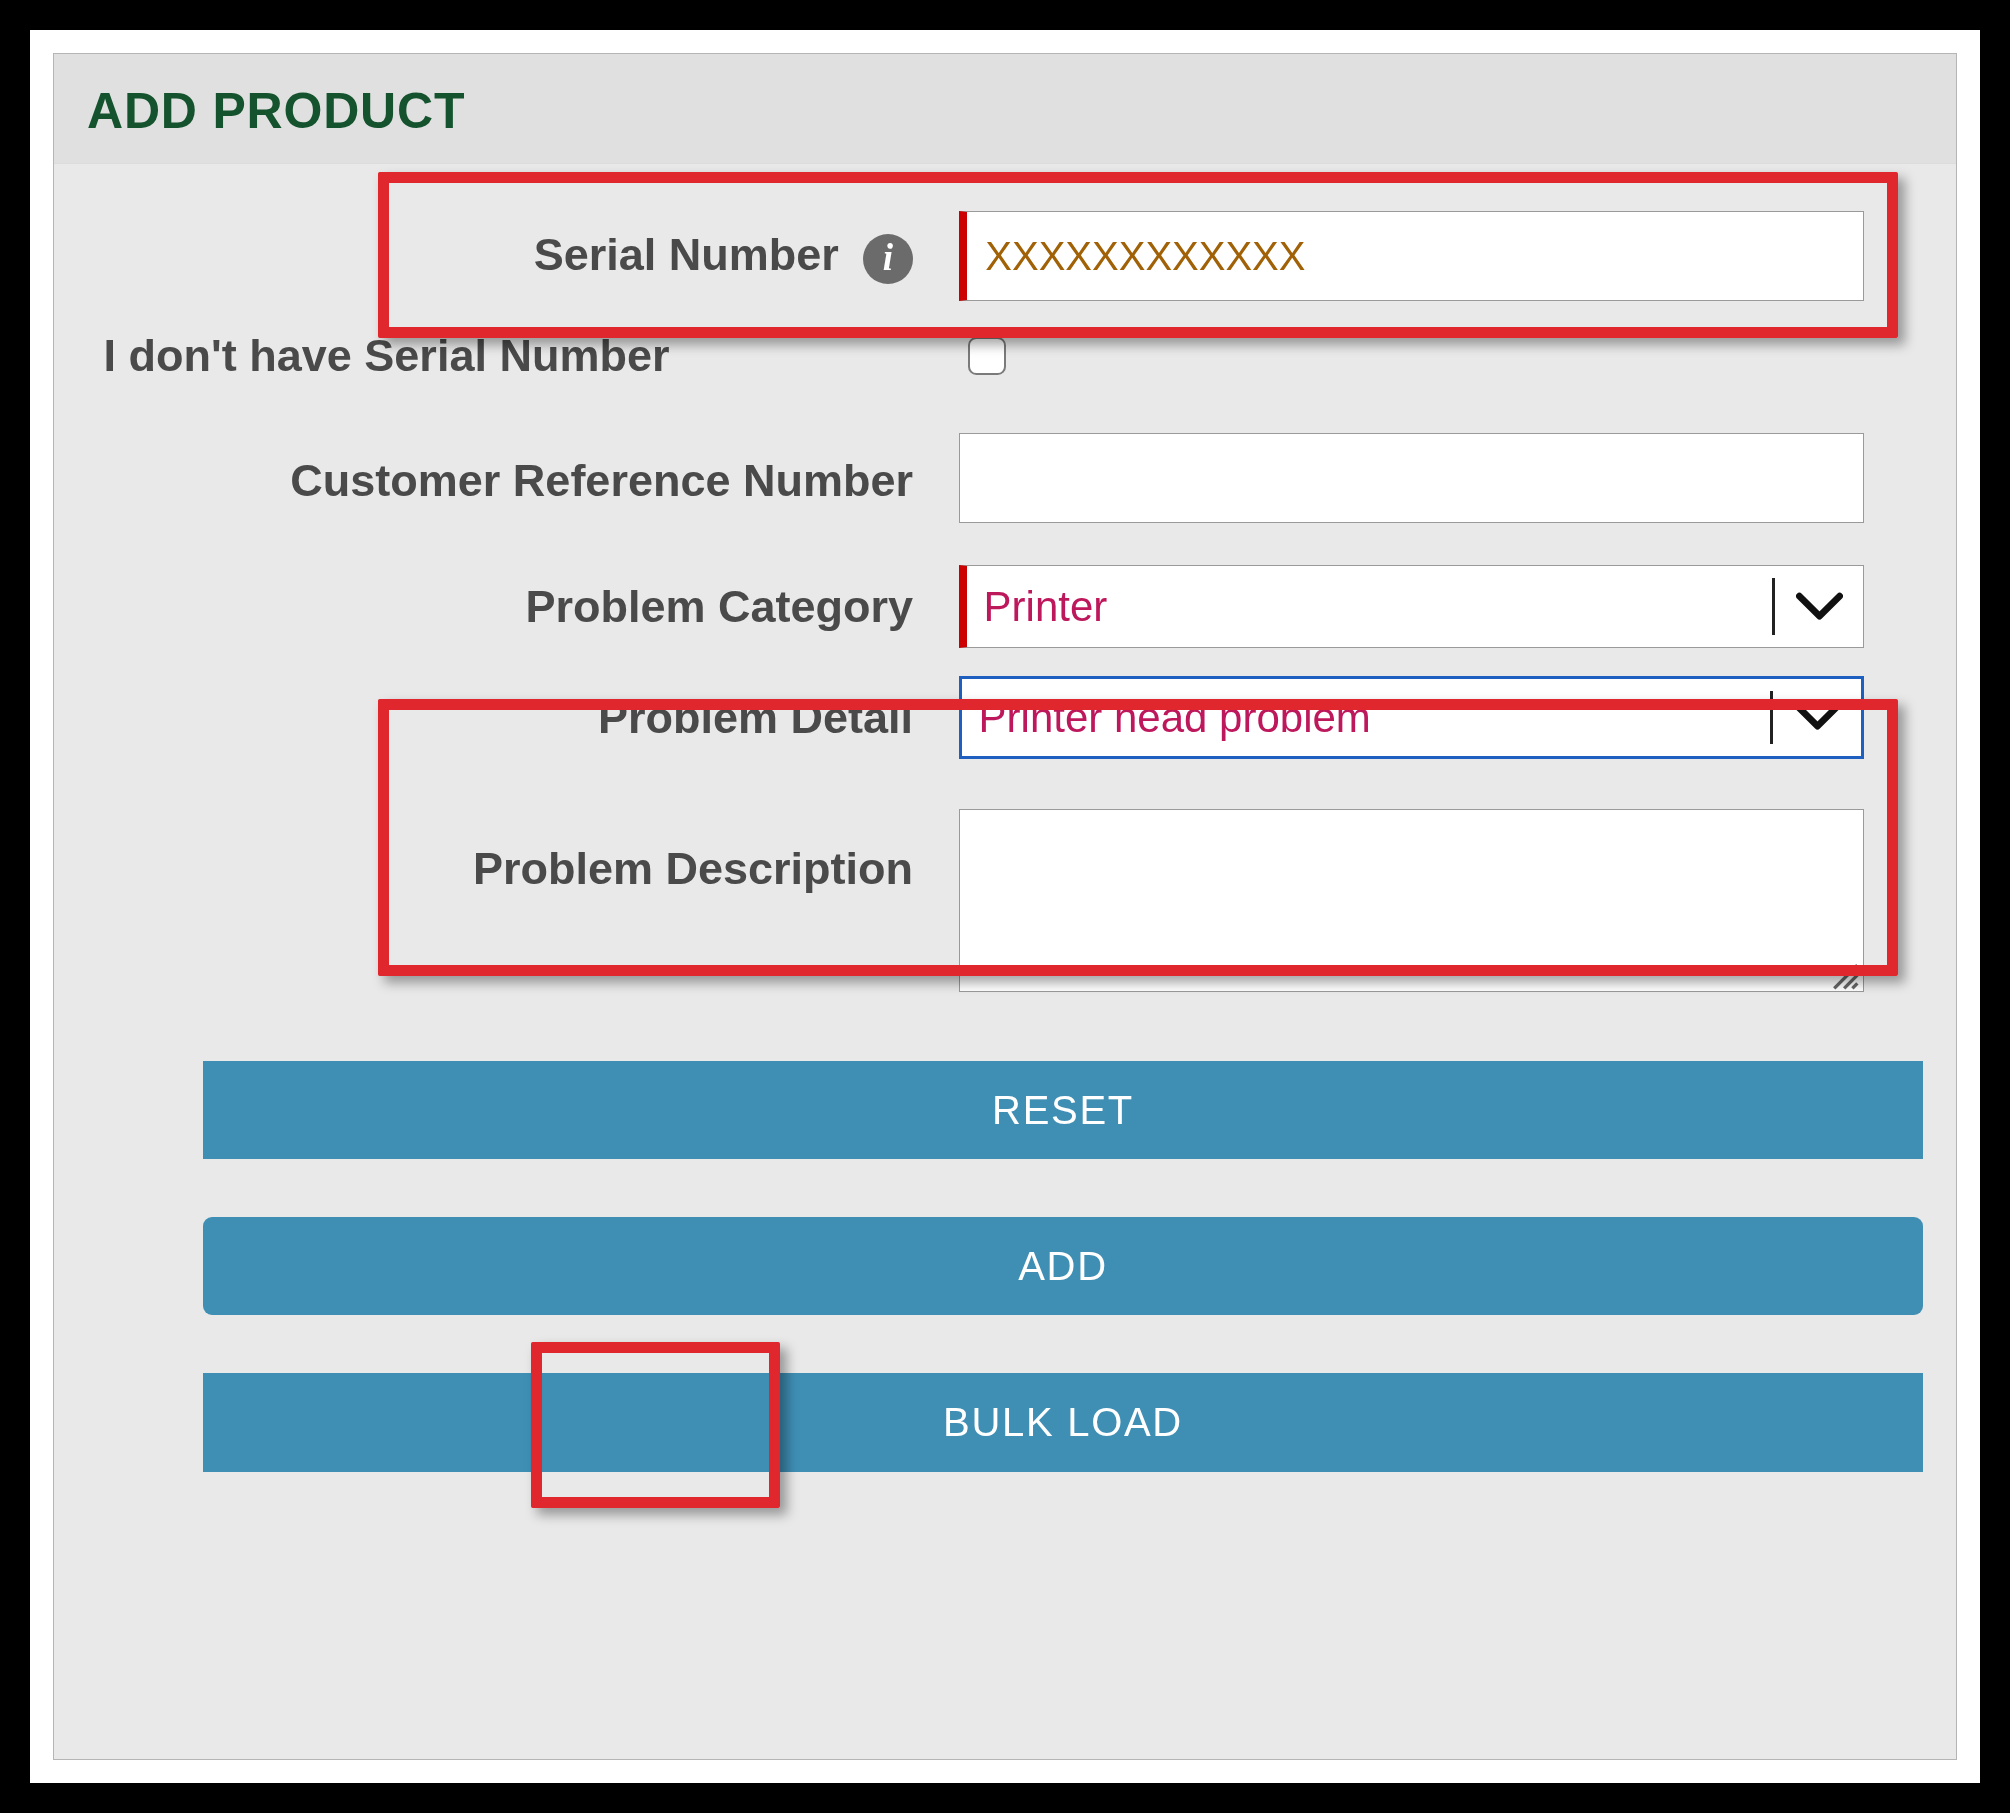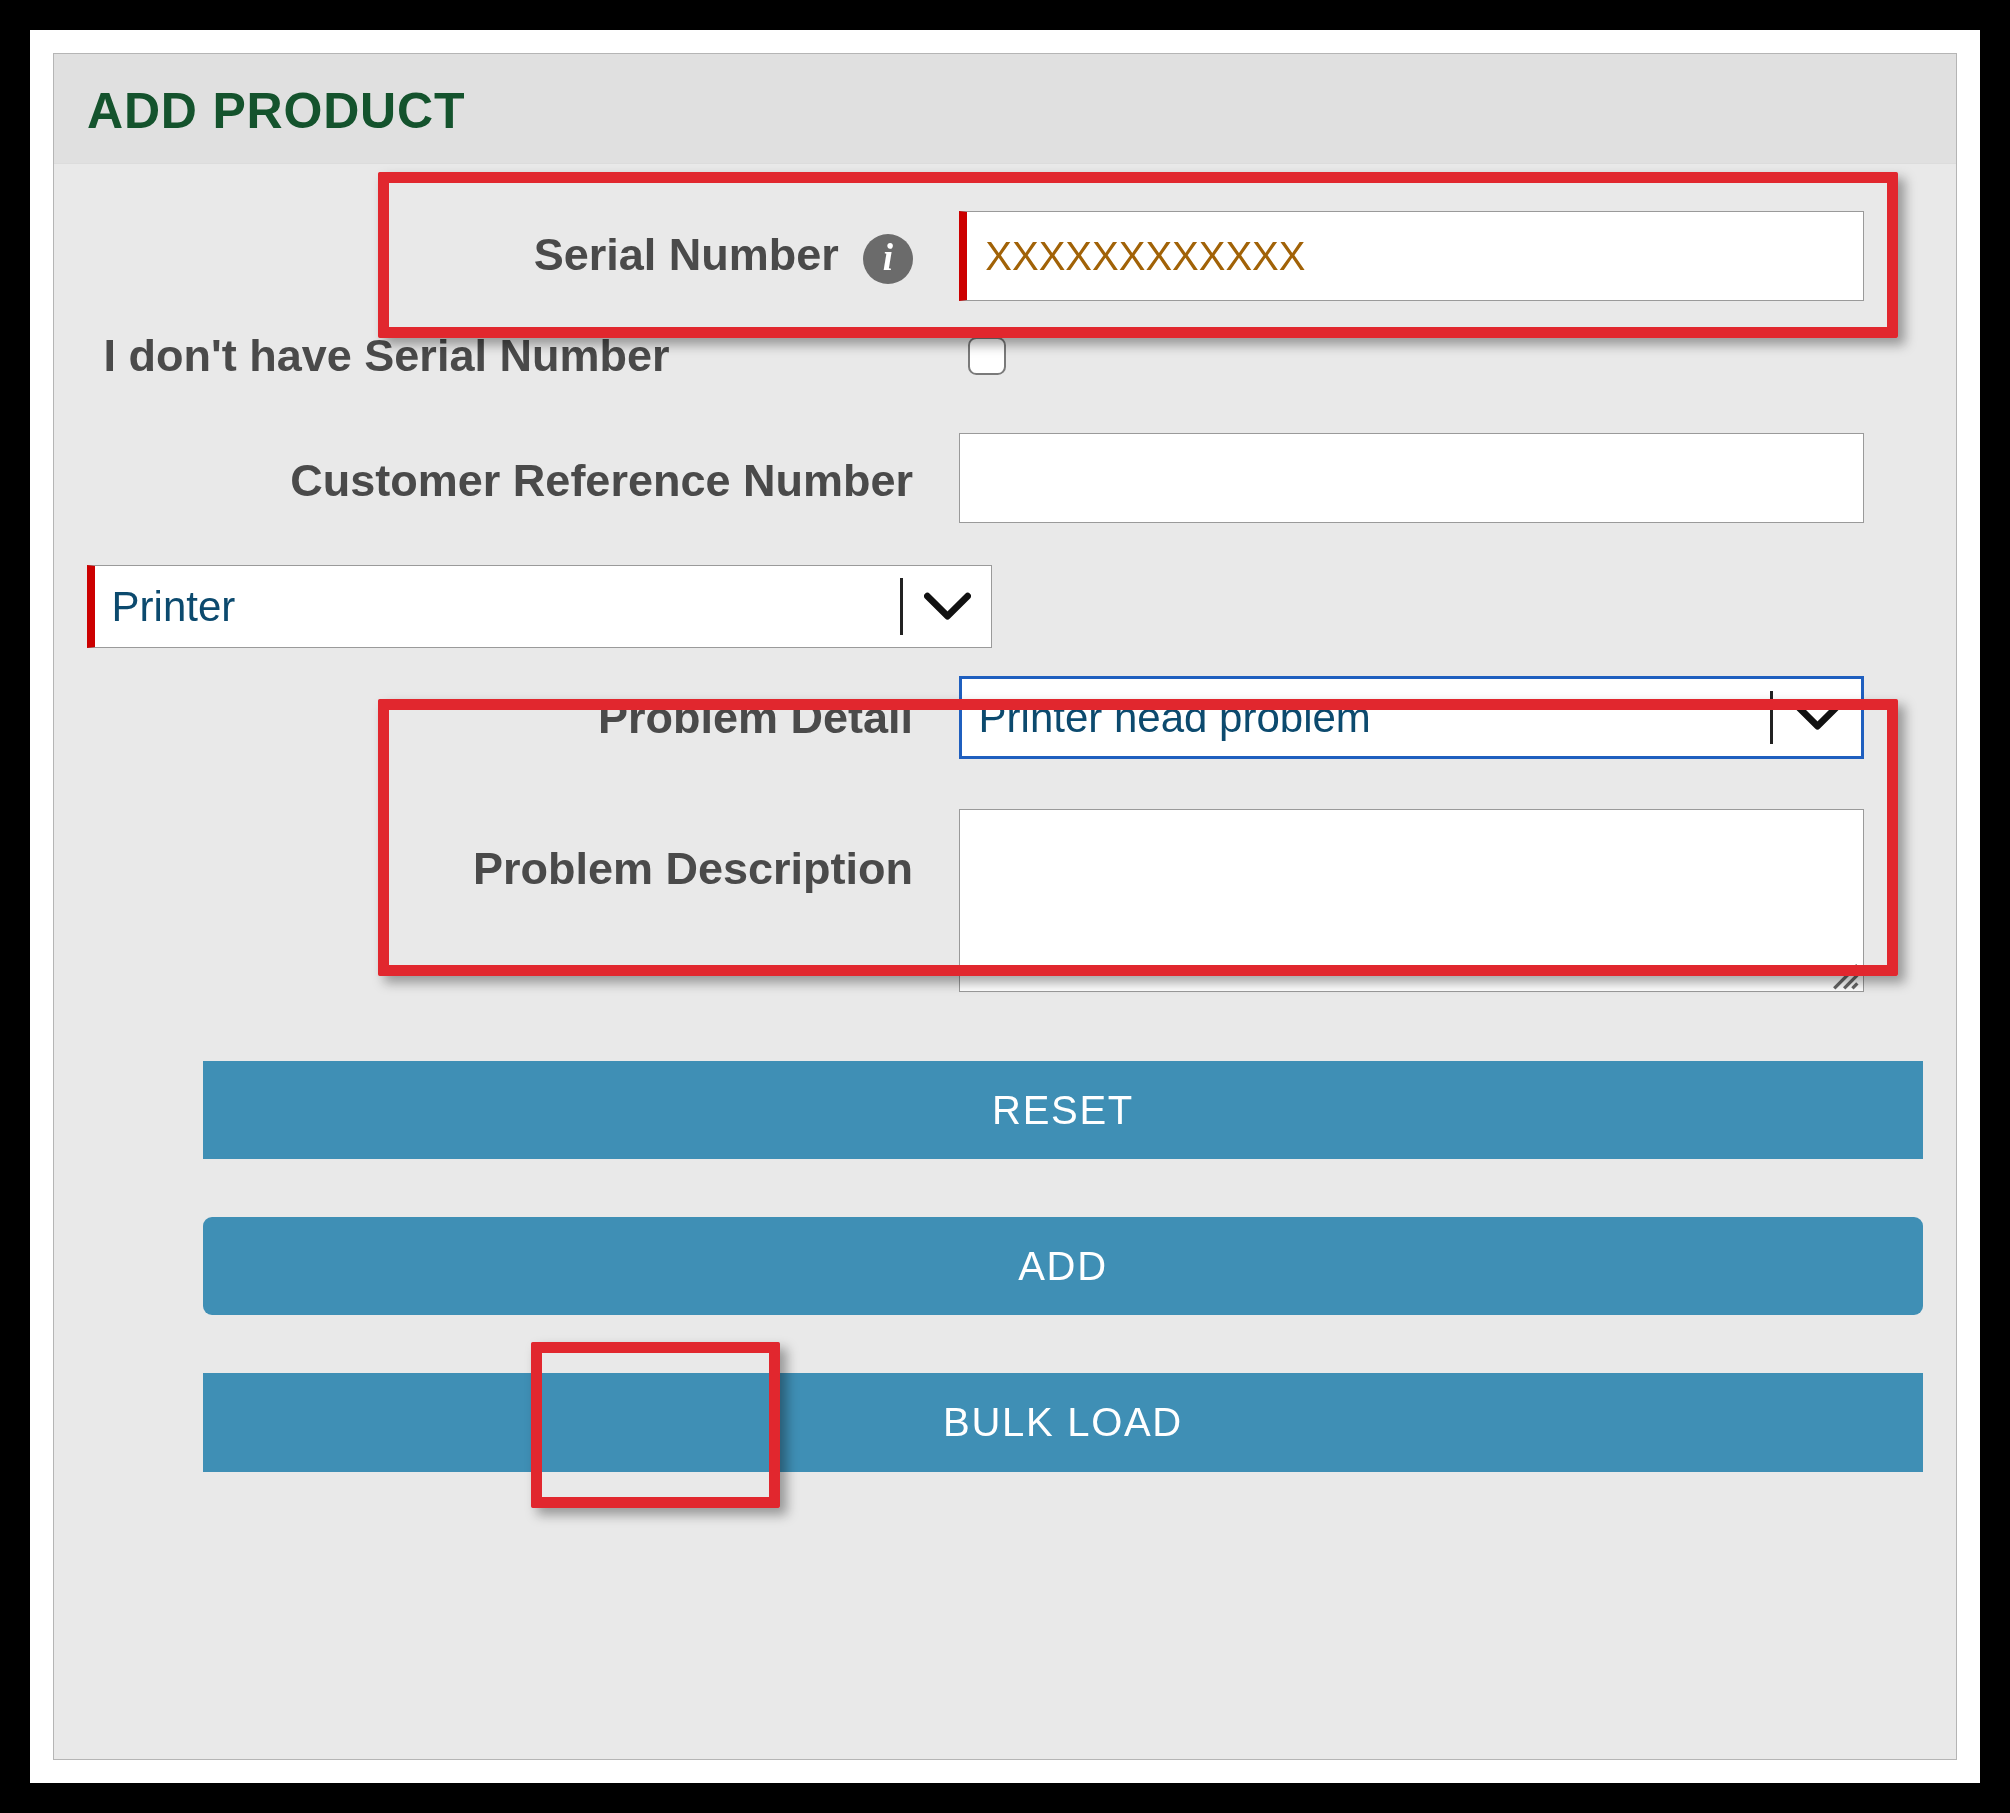--- a/index.html
+++ b/index.html
@@ -102,21 +102,21 @@
     border: 1.7px solid #9a9a9a;
     background: #fff;
     display: flex;
     align-items: center;
   }
   .select-ctl.req { border-left: 8.3px solid #cc0000; }
   .select-ctl.focus { border: 3.3px solid #1f5fbf; }
   .select-text {
     flex: 1 1 auto;
     font-size: 42px;
-    color: #0c4a6e;
+    color: #be185d;
     padding: 0 16.6px;
     font-weight: 400;
   }
   .select-chevron-wrap {
     width: 91px;
     height: 70%;
     border-left: 3.3px solid #222;
     display: flex;
     align-items: center;
     justify-content: center;
@@ -228,20 +228,21 @@
         </div>
 
         <div class="form-row" style="margin-top:50px;">
           <div class="lbl multi">Customer Reference Number</div>
           <div class="ctl">
             <input type="text" class="text-input plain" value="" style="">
           </div>
         </div>
 
         <div class="form-row" style="margin-top:42px;">
+          <div class="lbl">Problem Category</div>
           <div class="ctl">
             <div class="select-ctl req">
               <span class="select-text">Printer</span>
               <span class="select-chevron-wrap">
                 <svg viewBox="0 0 56 38">
                     <polyline points="4,6 28,30 52,6" fill="none" stroke="#111" stroke-width="8" stroke-linecap="round" stroke-linejoin="round"></polyline>
                   </svg>
               </span>
             </div>
           </div>

